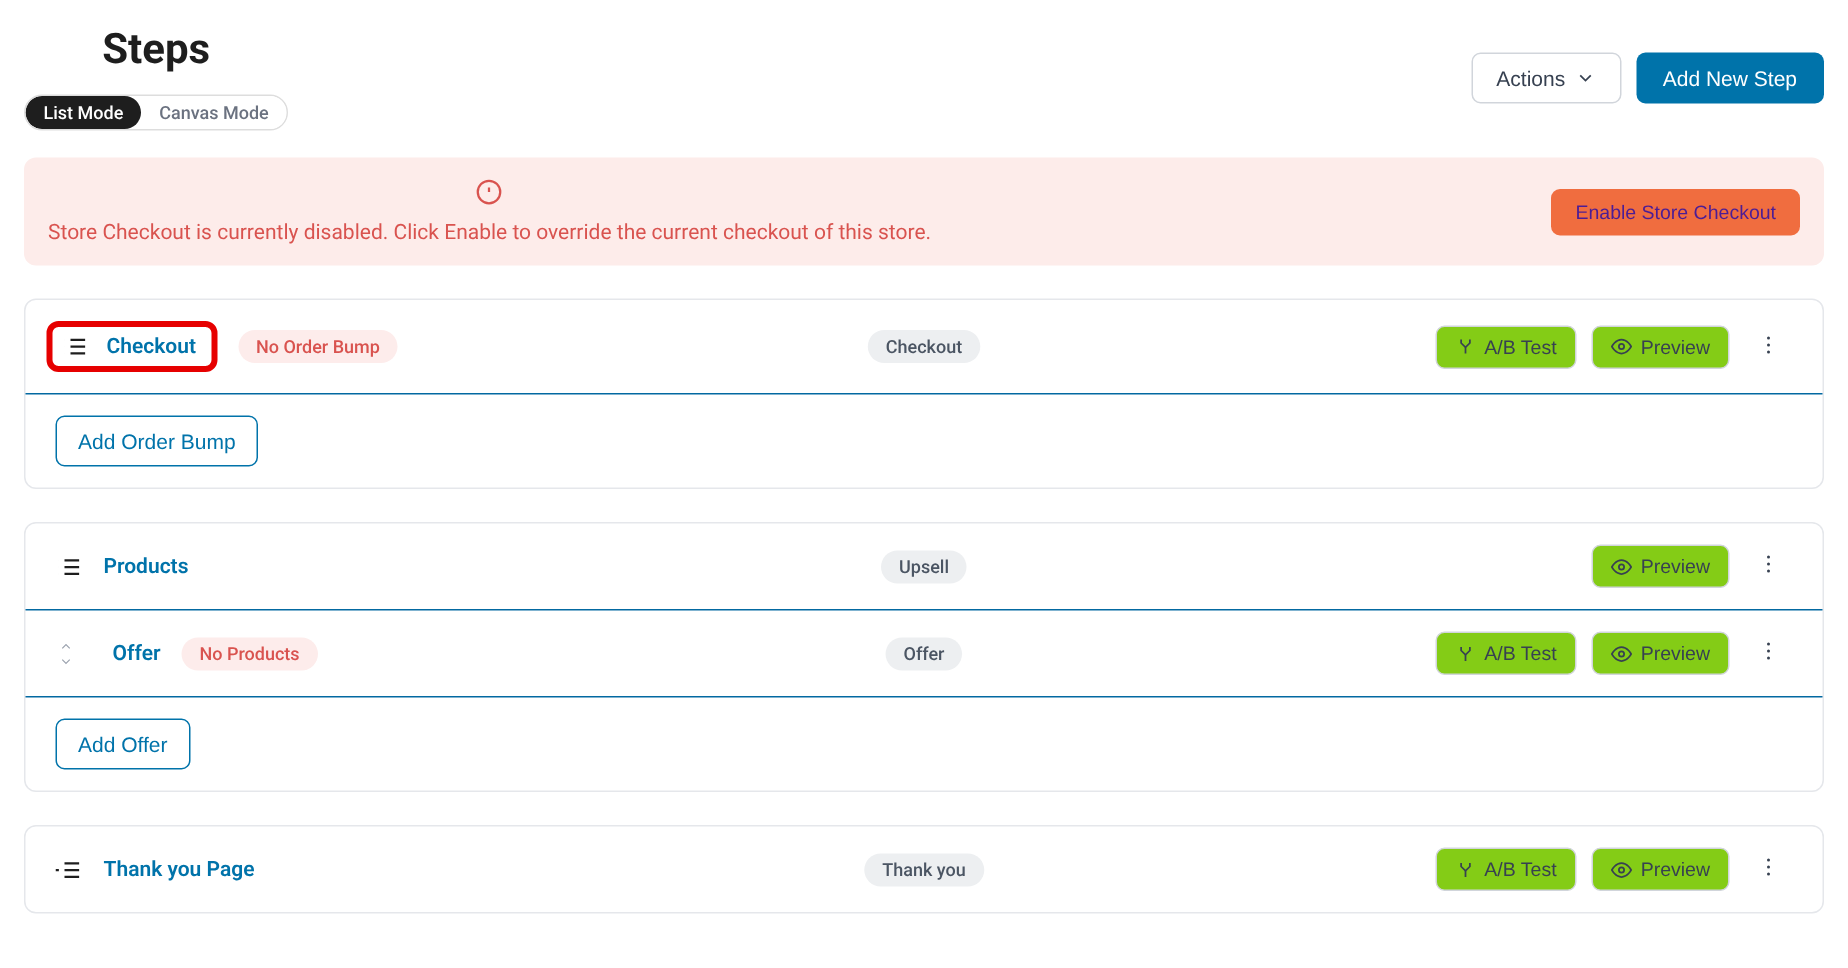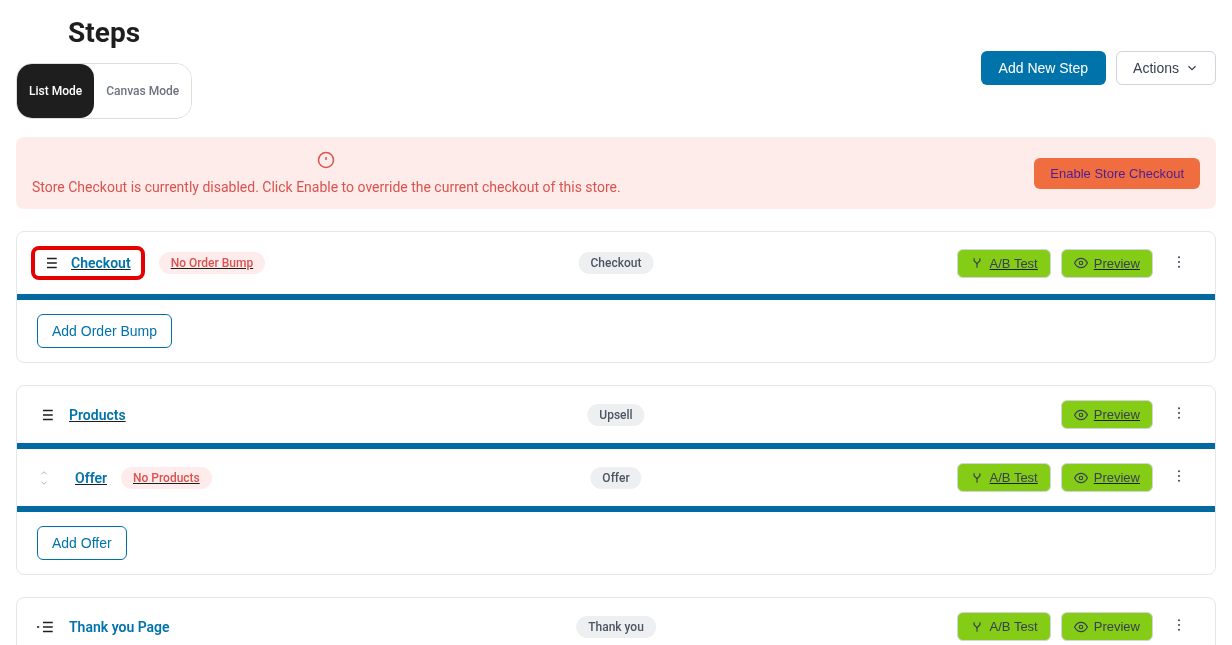--- a/index.html
+++ b/index.html
@@ -31,21 +31,21 @@
       font-weight: 700;
       color: #1e1e1e;
     }
     .mode-toggle {
       display: flex;
       border: 1px solid #ddd;
       border-radius: 16px;
       overflow: hidden;
     }
     .mode-pill {
-      padding: 20px 12px;
+      padding: 4px 12px;
       font-size: 12px;
       font-weight: 500;
       cursor: pointer;
       background: #fff;
       color: #6b7280;
     }
     .mode-pill.active {
       background: #1e1e1e;
       color: #fff;
       border-radius: 14px;
@@ -109,22 +109,21 @@
       margin-bottom: 22px;
       background: #fff;
     }
     .step-row {
       display: flex;
       align-items: center;
       padding: 14px 20px;
       justify-content: space-between;
     }
     .step-row-border {
-      border-bottom: 6px solid #0369a1;
-      text-decoration: underline;
+      border-bottom: 1px solid #0369a1;
     }
     .step-row-left {
       display: flex;
       align-items: center;
       gap: 14px;
     }
     .step-link {
       color: #0073aa;
       font-weight: 600;
       font-size: 14px;
@@ -216,29 +215,29 @@
 
 <div class="header">
   <div class="header-left">
     <h1 class="page-title">Steps</h1>
     <div class="mode-toggle">
       <div class="mode-pill active">List Mode</div>
       <div class="mode-pill">Canvas Mode</div>
     </div>
   </div>
   <div class="header-right">
-    <button class="btn btn-primary">Add New Step</button>
     <button class="btn btn-secondary">
       <span>Actions</span>
       <span class="icon">
         <svg width="14" height="14" viewBox="0 0 24 24" fill="none" stroke="currentColor" stroke-width="2">
             <polyline points="6 9 12 15 18 9"></polyline>
           </svg>
       </span>
     </button>
+    <button class="btn btn-primary">Add New Step</button>
   </div>
 </div>
 
 <div class="notice">
   <div class="notice-left">
     <span class="icon">
       <svg width="18" height="18" viewBox="0 0 24 24" fill="none" stroke="#d9534f" stroke-width="2">
           <circle cx="12" cy="12" r="10"></circle>
           <line x1="12" y1="8" x2="12" y2="12"></line>
           <line x1="12" y1="16" x2="12.01" y2="16"></line>

